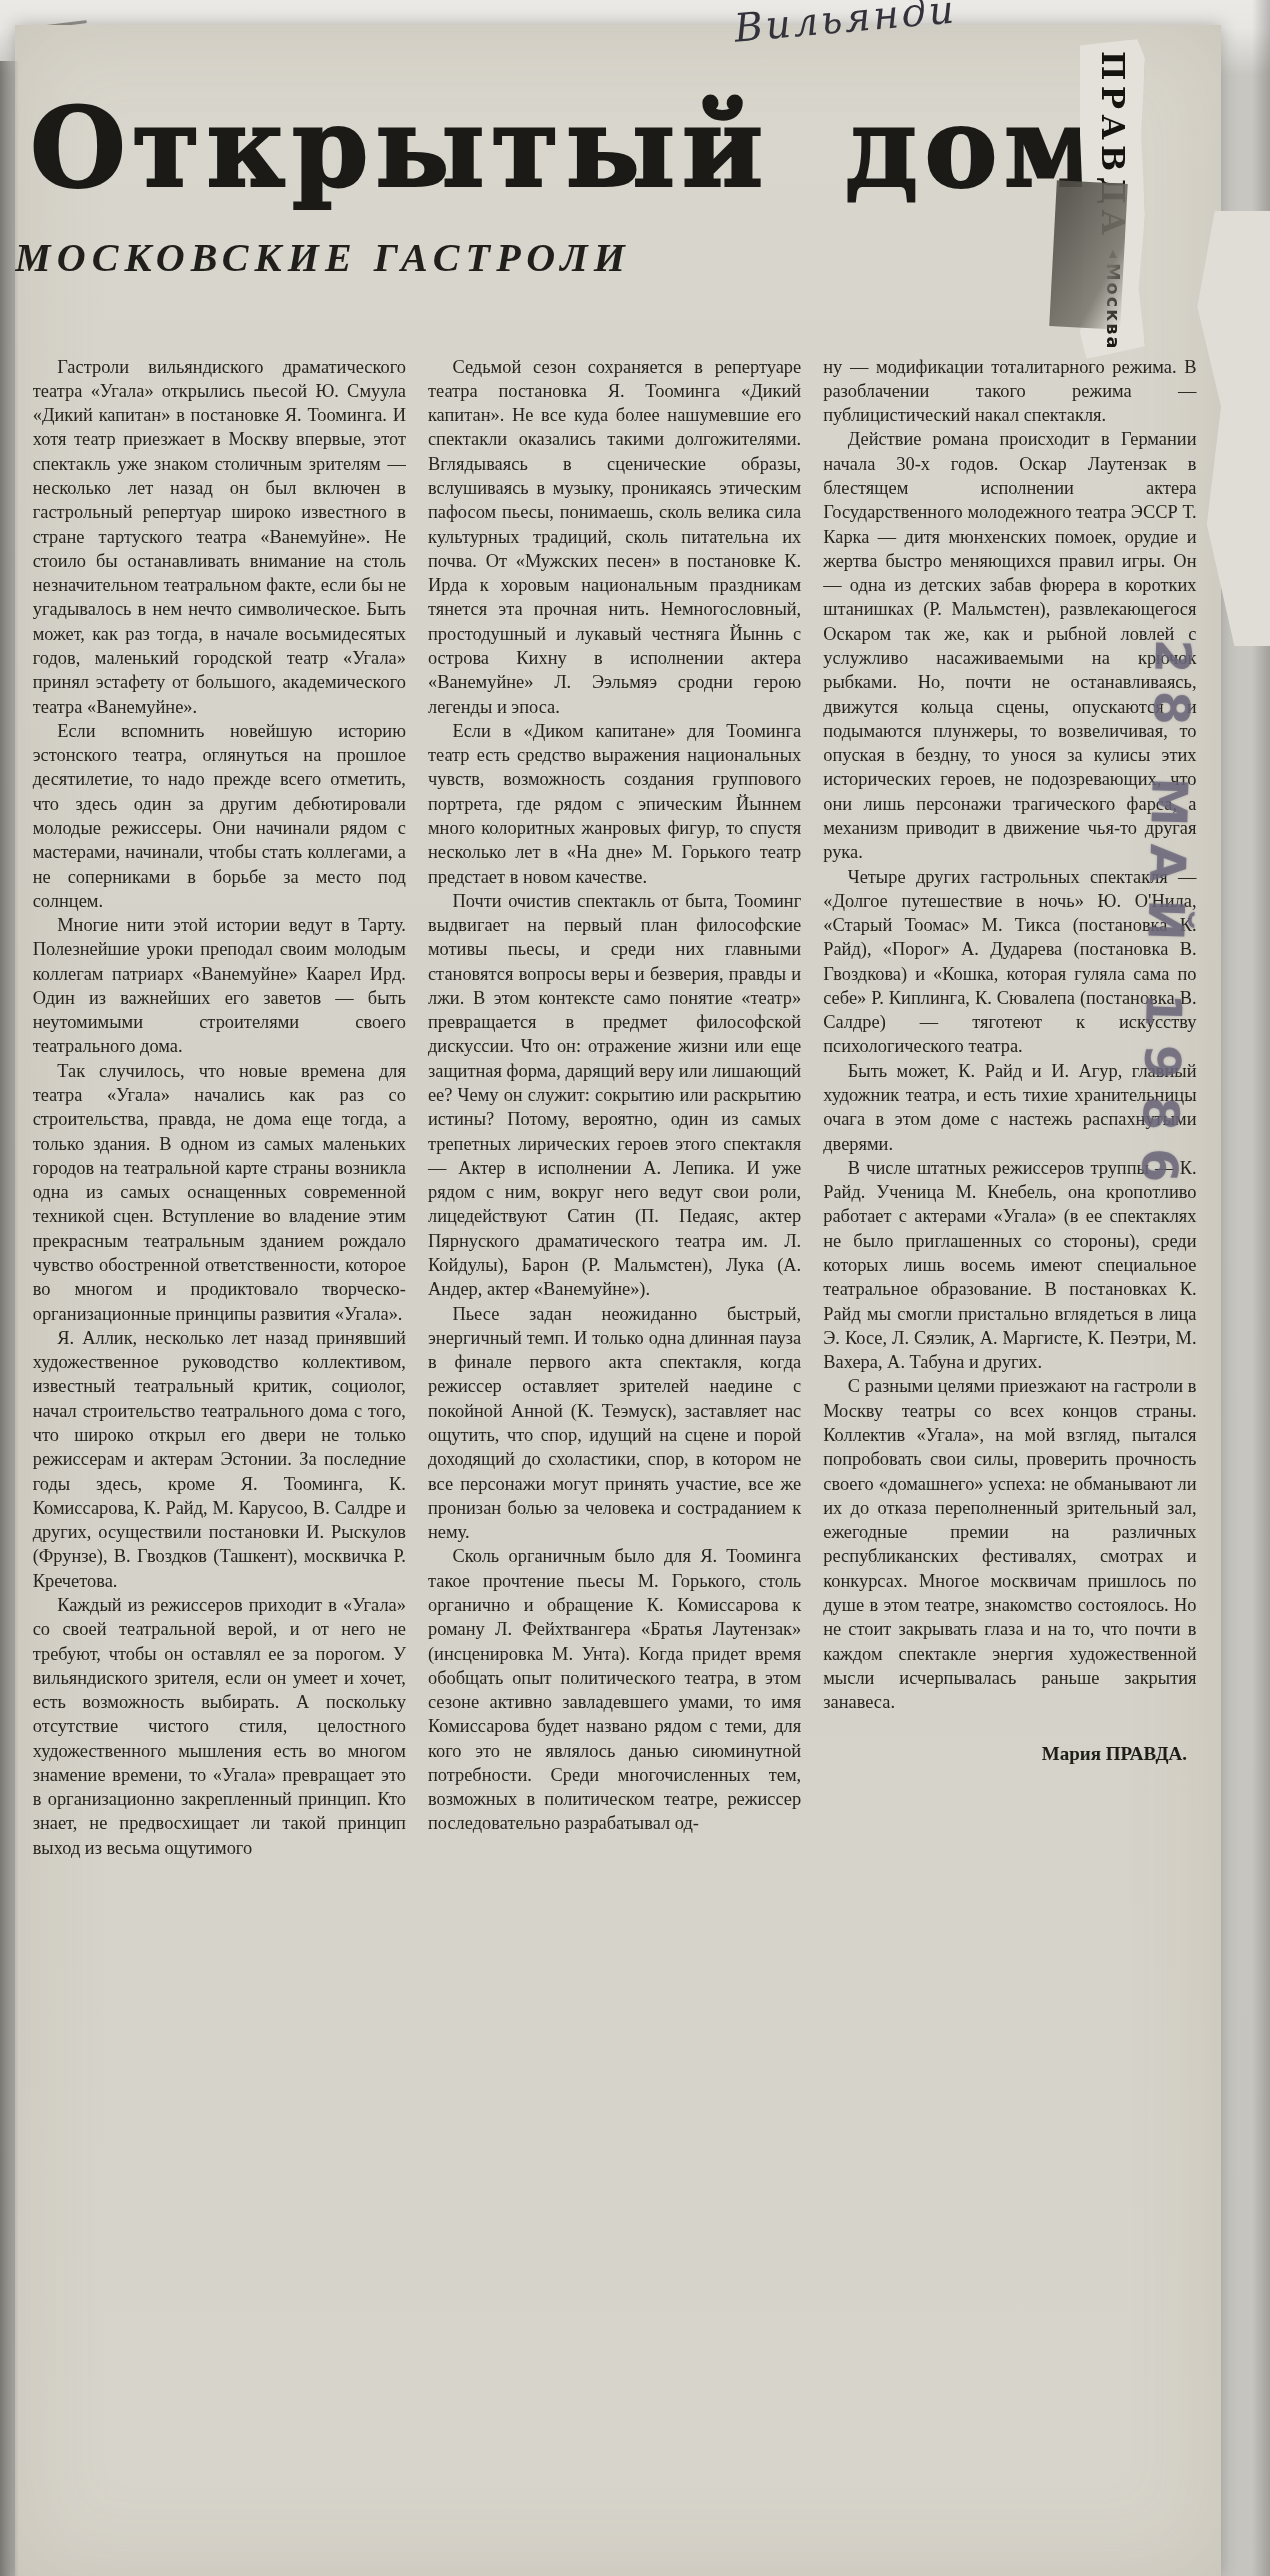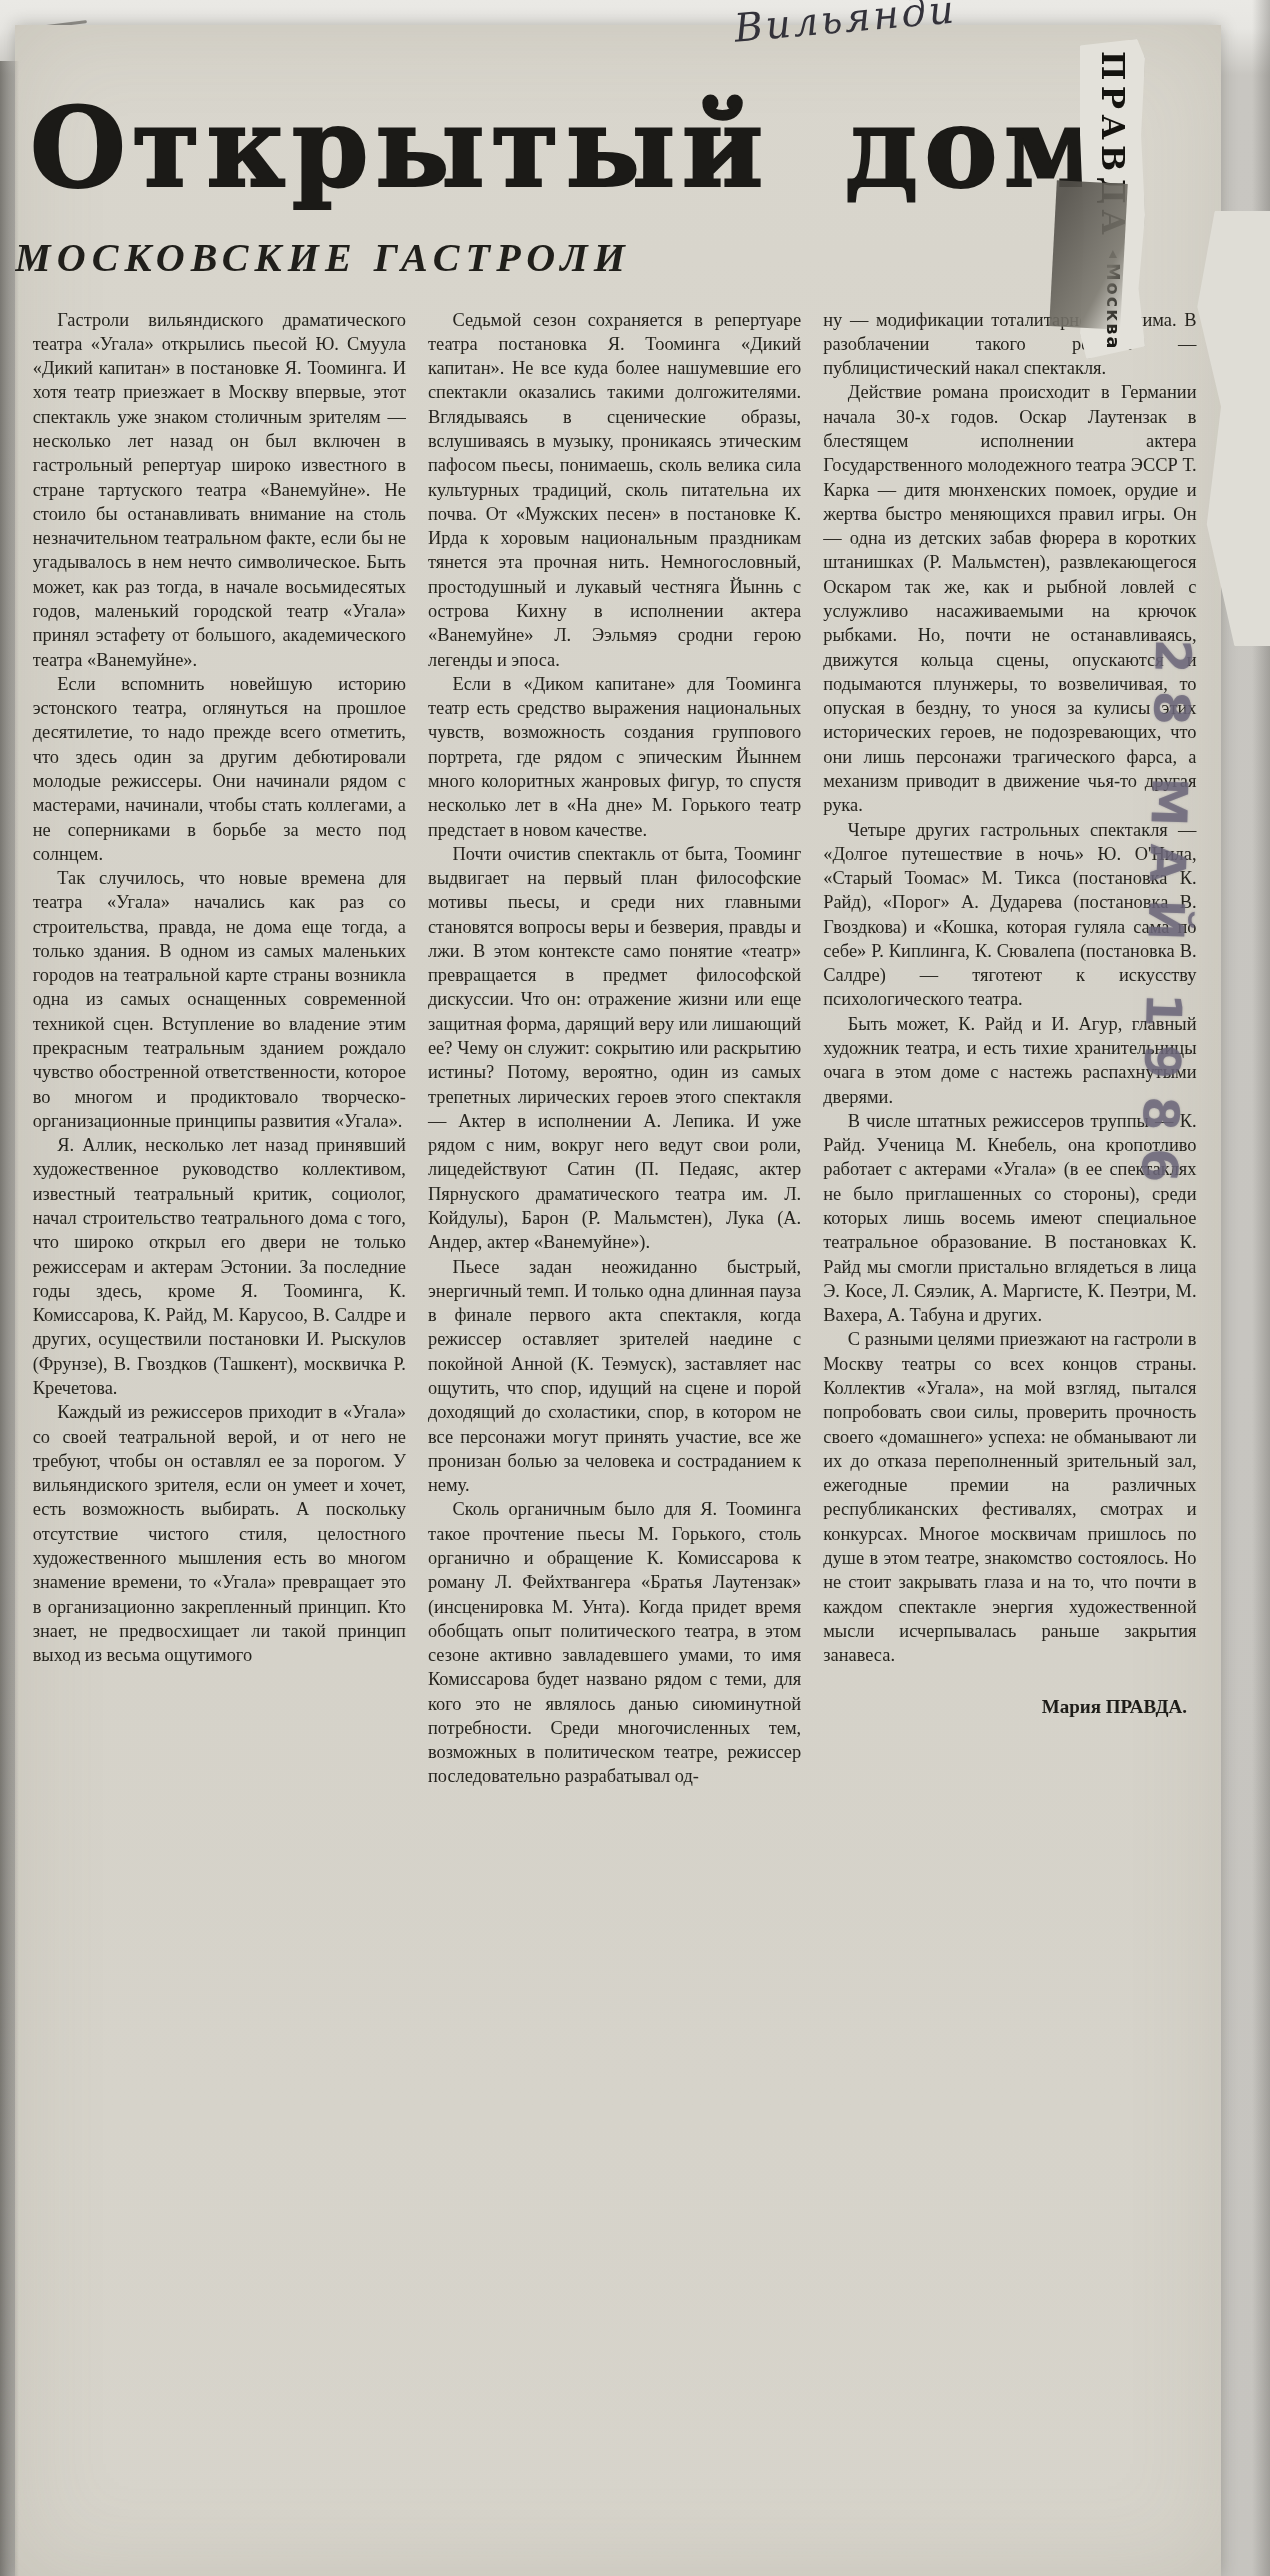--- a/index.html
+++ b/index.html
@@ -51,20 +51,21 @@
     column-gap: 22px;
     margin: 27px 24.5px 0 17.7px;
   }
   .col {
     font-size: 18.4px;
     line-height: 1.32;
     color: #26241e;
     text-align: justify;
     hyphens: auto;
     overflow-wrap: break-word;
+    margin-top: 47px;
   }
   .col p { margin: 0; text-indent: 24.5px; }
   .col p.cont { text-indent: 0; }
 
   .author {
     margin-top: 27px !important;
     text-indent: 0 !important;
     text-align: right;
     font-weight: bold;
     font-size: 19px;
@@ -183,20 +184,21 @@
 
 <div class="clipping">
 
   <h1 class="title">Открытый дом</h1>
   <h2 class="subtitle">МОСКОВСКИЕ  ГАСТРОЛИ</h2>
 
   <div class="columns">
     <div class="col">
       <p>Гастроли вильяндиского драматического театра «Угала» открылись пьесой Ю. Смуула «Дикий капитан» в постановке Я. Тооминга. И хотя театр приезжает в Москву впервые, этот спектакль уже знаком столичным зрителям — несколько лет назад он был включен в гастрольный репертуар широко известного в стране тартуского театра «Ванемуйне». Не стоило бы останавливать внимание на столь незначительном театральном факте, если бы не угадывалось в нем нечто символическое. Быть может, как раз тогда, в начале восьмидесятых годов, маленький городской театр «Угала» принял эстафету от большого, академического театра «Ванемуйне».</p>
       <p>Если вспомнить новейшую историю эстонского театра, оглянуться на прошлое десятилетие, то надо прежде всего отметить, что здесь один за другим дебютировали молодые режиссеры. Они начинали рядом с мастерами, начинали, чтобы стать коллегами, а не соперниками в борьбе за место под солнцем.</p>
+      <p>Многие нити этой истории ведут в Тарту. Полезнейшие уроки преподал своим молодым коллегам патриарх «Ванемуйне» Каарел Ирд. Один из важнейших его заветов — быть неутомимыми строителями своего театрального дома.</p>
       <p>Так случилось, что новые времена для театра «Угала» начались как раз со строительства, правда, не дома еще тогда, а только здания. В одном из самых маленьких городов на театральной карте страны возникла одна из самых оснащенных современной техникой сцен. Вступление во владение этим прекрасным театральным зданием рождало чувство обостренной ответственности, которое во многом и продиктовало творческо-организационные принципы развития «Угала».</p>
       <p>Я. Аллик, несколько лет назад принявший художественное руководство коллективом, известный театральный критик, социолог, начал строительство театрального дома с того, что широко открыл его двери не только режиссерам и актерам Эстонии. За последние годы здесь, кроме Я. Тооминга, К. Комиссарова, К. Райд, М. Карусоо, В. Салдре и других, осуществили постановки И. Рыскулов (Фрунзе), В. Гвоздков (Ташкент), москвичка Р. Кречетова.</p>
       <p>Каждый из режиссеров приходит в «Угала» со своей театральной верой, и от него не требуют, чтобы он оставлял ее за порогом. У вильяндиского зрителя, если он умеет и хочет, есть возможность выбирать. А поскольку отсутствие чистого стиля, целостного художественного мышления есть во многом знамение времени, то «Угала» превращает это в организационно закрепленный принцип. Кто знает, не предвосхищает ли такой принцип выход из весьма ощутимого</p>
     </div>
     <div class="col">
       <p>Седьмой сезон сохраняется в репертуаре театра постановка Я. Тооминга «Дикий капитан». Не все куда более нашумевшие его спектакли оказались такими долгожителями. Вглядываясь в сценические образы, вслушиваясь в музыку, проникаясь этическим пафосом пьесы, понимаешь, сколь велика сила культурных традиций, сколь питательна их почва. От «Мужских песен» в постановке К. Ирда к хоровым национальным праздникам тянется эта прочная нить. Немногословный, простодушный и лукавый честняга Йыннь с острова Кихну в исполнении актера «Ванемуйне» Л. Ээльмяэ сродни герою легенды и эпоса.</p>
       <p>Если в «Диком капитане» для Тооминга театр есть средство выражения национальных чувств, возможность создания группового портрета, где рядом с эпическим Йыннем много колоритных жанровых фигур, то спустя несколько лет в «На дне» М. Горького театр предстает в новом качестве.</p>
       <p>Почти очистив спектакль от быта, Тооминг выдвигает на первый план философские мотивы пьесы, и среди них главными становятся вопросы веры и безверия, правды и лжи. В этом контексте само понятие «театр» превращается в предмет философской дискуссии. Что он: отражение жизни или еще защитная форма, дарящий веру или лишающий ее? Чему он служит: сокрытию или раскрытию истины? Потому, вероятно, один из самых трепетных лирических героев этого спектакля — Актер в исполнении А. Лепика. И уже рядом с ним, вокруг него ведут свои роли, лицедействуют Сатин (П. Педаяс, актер Пярнуского драматического театра им. Л. Койдулы), Барон (Р. Мальмстен), Лука (А. Андер, актер «Ванемуйне»).</p>
       <p>Пьесе задан неожиданно быстрый, энергичный темп. И только одна длинная пауза в финале первого акта спектакля, когда режиссер оставляет зрителей наедине с покойной Анной (К. Теэмуск), заставляет нас ощутить, что спор, идущий на сцене и порой доходящий до схоластики, спор, в котором не все персонажи могут принять участие, все же пронизан болью за человека и состраданием к нему.</p>
       <p>Сколь органичным было для Я. Тооминга такое прочтение пьесы М. Горького, столь органично и обращение К. Комиссарова к роману Л. Фейхтвангера «Братья Лаутензак» (инсценировка М. Унта). Когда придет время обобщать опыт политического театра, в этом сезоне активно завладевшего умами, то имя Комиссарова будет названо рядом с теми, для кого это не являлось данью сиюминутной потребности. Среди многочисленных тем, возможных в политическом театре, режиссер последовательно разрабатывал од-</p>

